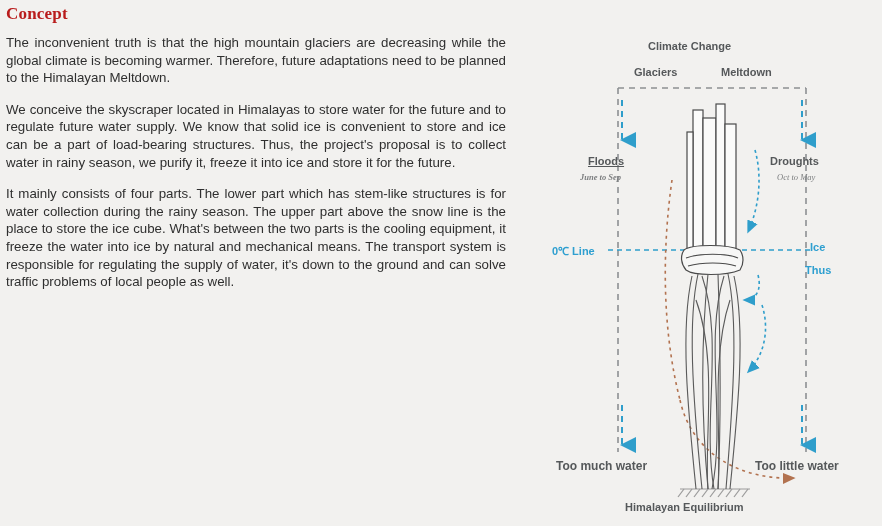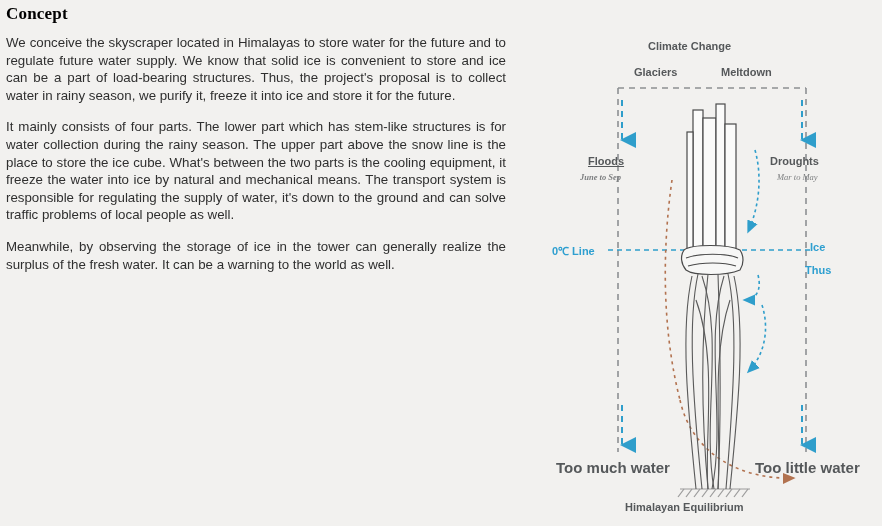--- a/index.html
+++ b/index.html
@@ -23,21 +23,21 @@
   
   .text-col {
     position: absolute;
     left: 6px;
     top: 4px;
     width: 500px;
     height: 518px;
   }
   .section-title {
     font-size: 17px;
-    color: #000000;
+    color: #b91c1c;
     font-family: "Liberation Serif", serif;
     margin: 0 0 10px 0;
     letter-spacing: 0.2px;
   }
   .para {
     font-size: 13.3px;
     line-height: 17.6px;
     color: #2f2f2f;
     text-align: justify;
     margin: 0 0 14px 0;
@@ -58,21 +58,21 @@
   .dlabel {
     position: absolute;
     font-family: "Liberation Sans", sans-serif;
     font-weight: bold;
     color: #55585a;
     font-size: 11px;
     white-space: nowrap;
   }
   .dlabel.small {
     font-weight: bold;
-    font-size: 15px;
+    font-size: 12px;
   }
   .dsub {
     position: absolute;
     font-family: "Liberation Serif", serif;
     font-style: italic;
     font-size: 8.5px;
     color: #7d7f80;
     white-space: nowrap;
   }
   .dlabel.blue {
@@ -95,23 +95,23 @@
   #lbl-toolittle { left: 243px; top: 459px; }
   #lbl-eco       { left: 113px; top: 501px; }
 </style>
 </head>
 <body>
 
 <div class="page">
 
   <div class="text-col">
     <h1 class="section-title">Concept</h1>
+    <p class="para">The inconvenient truth is that the high mountain glaciers are decreasing while the global climate is becoming warmer. Therefore, future adaptations need to be planned to the Himalayan Meltdown.</p>
     <p class="para">We conceive the skyscraper located in Himalayas to store water for the future and to regulate future water supply. We know that solid ice is convenient to store and ice can be a part of load-bearing structures. Thus, the project's proposal is to collect water in rainy season, we purify it, freeze it into ice and store it for the future.</p>
     <p class="para">It mainly consists of four parts. The lower part which has stem-like structures is for water collection during the rainy season. The upper part above the snow line is the place to store the ice cube. What's between the two parts is the cooling equipment, it freeze the water into ice by natural and mechanical means. The transport system is responsible for regulating the supply of water, it's down to the ground and can solve traffic problems of local people as well.</p>
-    <p class="para">Meanwhile, by observing the storage of ice in the tower can generally realize the surplus of the fresh water. It can be a warning to the world as well.</p>
   </div>
 
   <div class="diagram">
 
     <svg width="370" height="526" viewBox="0 0 370 526">
       <defs>
         <marker id="arrowDown" markerWidth="10" markerHeight="10" refX="5" refY="8" orient="auto">
           <path d="M1,1 L9,1 L5,9 z" fill="#2f9ecb"></path>
         </marker>
         <marker id="arrowBrown" markerWidth="9" markerHeight="9" refX="7" refY="4.5" orient="auto">
@@ -205,21 +205,21 @@
     </svg>
 
     <div class="dlabel" id="lbl-climate">Climate Change</div>
     <div class="dlabel" id="lbl-glaciers">Glaciers</div>
     <div class="dlabel" id="lbl-meltdown">Meltdown</div>
 
     <div class="dlabel" id="lbl-floods">Floods</div>
     <div class="dsub" id="sub-floods">June to Sep</div>
 
     <div class="dlabel" id="lbl-droughts">Droughts</div>
-    <div class="dsub" id="sub-droughts">Mar to May</div>
+    <div class="dsub" id="sub-droughts">Oct to May</div>
 
     <div class="dlabel blue" id="lbl-zero">0℃ Line</div>
     <div class="dlabel blue" id="lbl-ice">Ice</div>
     <div class="dlabel blue" id="lbl-water">Thus</div>
 
     <div class="dlabel small" id="lbl-toomuch">Too much water</div>
     <div class="dlabel small" id="lbl-toolittle">Too little water</div>
     <div class="dlabel" id="lbl-eco">Himalayan Equilibrium</div>
 
   </div>

